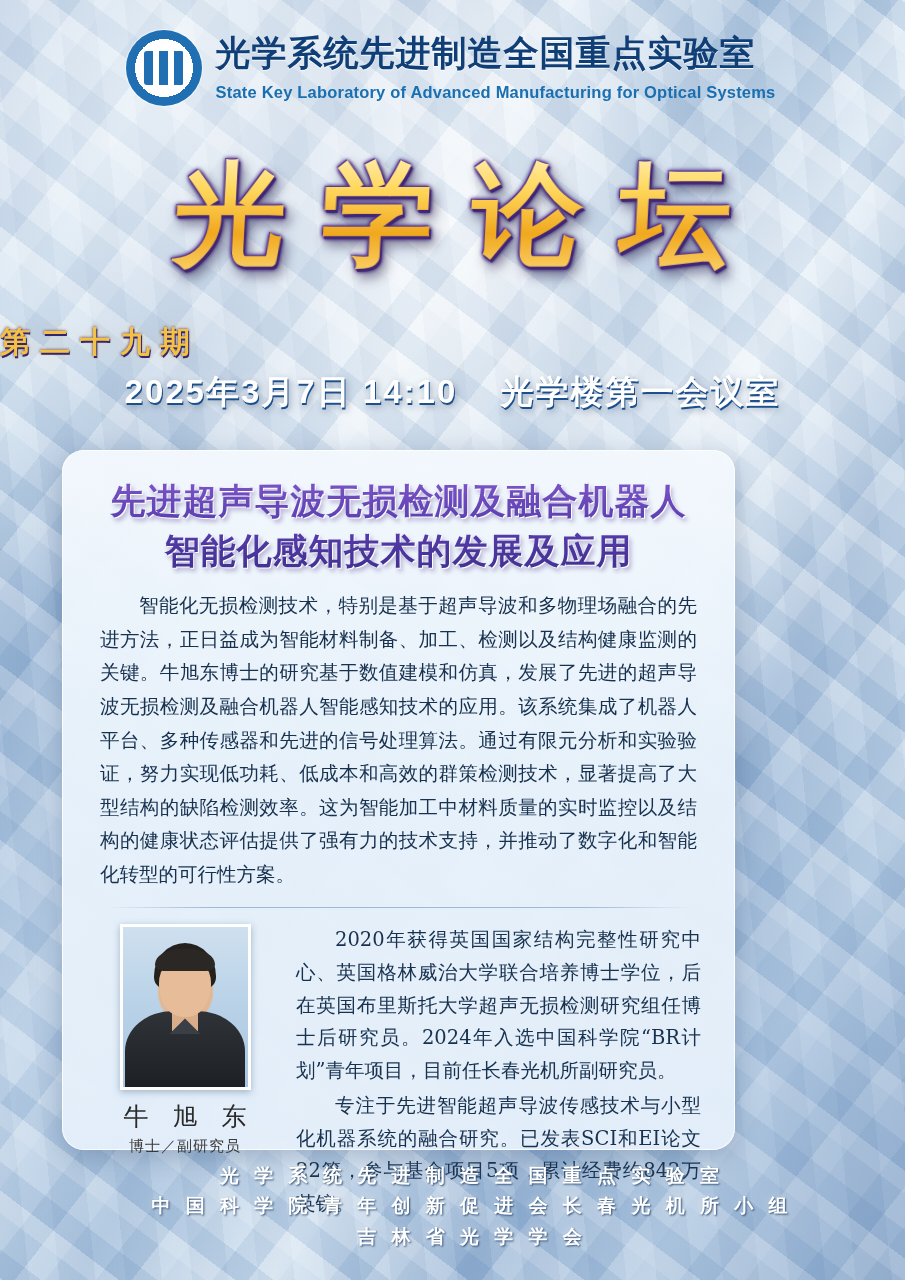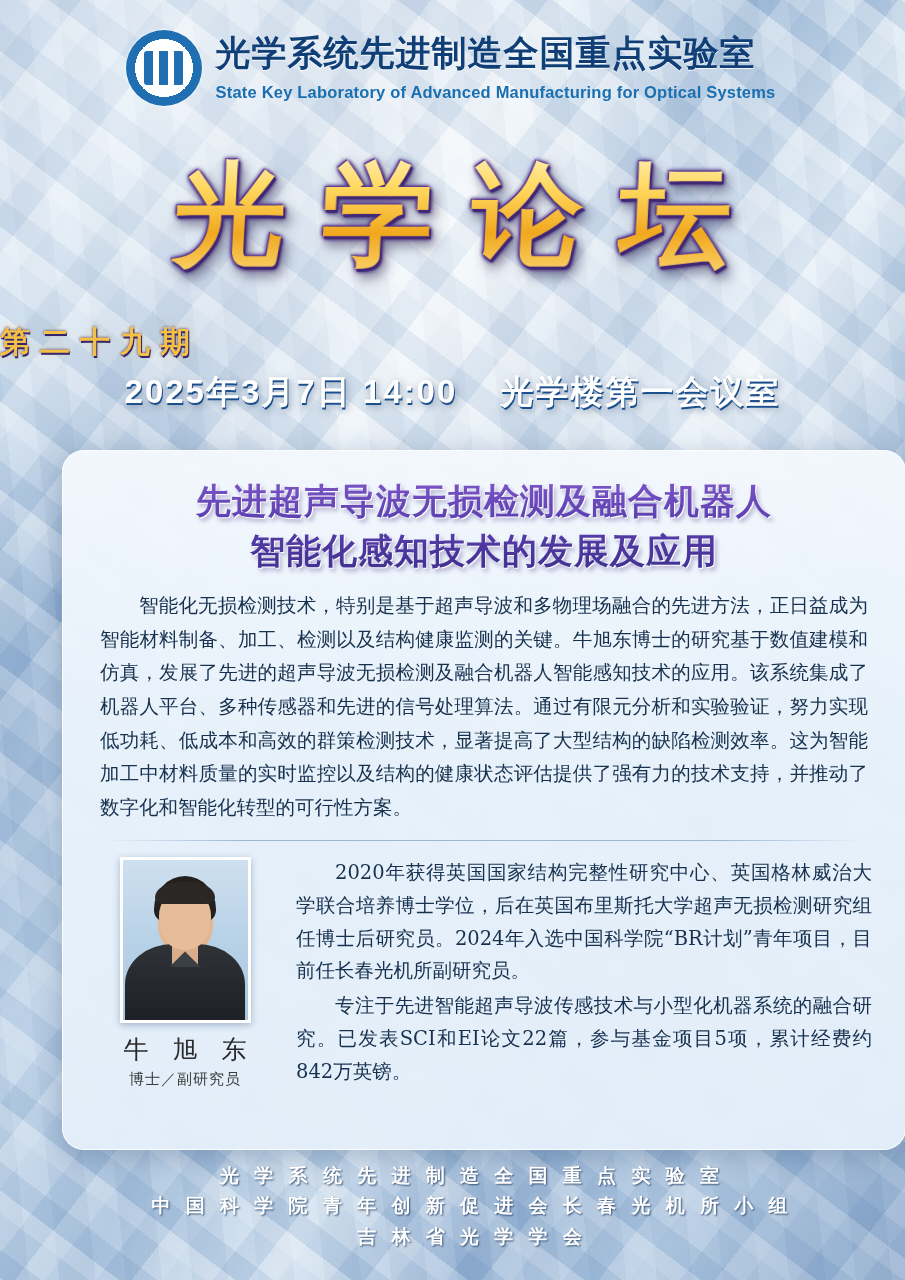--- a/index.html
+++ b/index.html
@@ -158,21 +158,21 @@
     text-shadow: 1px 2px 0 #1b4f8d, 0 0 12px rgba(255,255,255,0.55), 2px 3px 7px rgba(20,50,90,0.5);
     z-index: 5;
     font-family: "Liberation Sans", sans-serif;
   }
   #datetime .venue { margin-left: 32px; }
 
   
   #card {
     position: absolute;
     left: 62px; top: 450px;
-    width: 844px;
+    width: 673px;
     height: 700px;
     border-radius: 22px;
     background: linear-gradient(180deg, rgba(243,248,253,0.97) 0%, rgba(232,242,251,0.96) 45%, rgba(228,239,250,0.96) 100%);
     box-shadow: 0 6px 24px rgba(30,60,100,0.25), inset 0 0 0 1px rgba(255,255,255,0.8);
     z-index: 5;
     padding: 26px 34px 20px 34px;
     box-sizing: border-box;
   }
 
   #talk-title {
@@ -343,21 +343,21 @@
   <div id="forum-title" class="layer">
     <span class="ch">光</span>
     <span class="ch">学</span>
     <span class="ch">论</span>
     <span class="ch">坛</span>
   </div>
 
   <div id="issue" class="layer">第二十九期</div>
 
   <div id="datetime" class="layer">
-    <span>2025年3月7日 14:00</span>
+    <span>2025年3月7日 14:10</span>
     <span class="venue">光学楼第一会议室</span>
   </div>
 
   <div id="card">
 
     <div id="talk-title">
       <div>先进超声导波无损检测及融合机器人</div>
       <div>智能化感知技术的发展及应用</div>
     </div>
 

